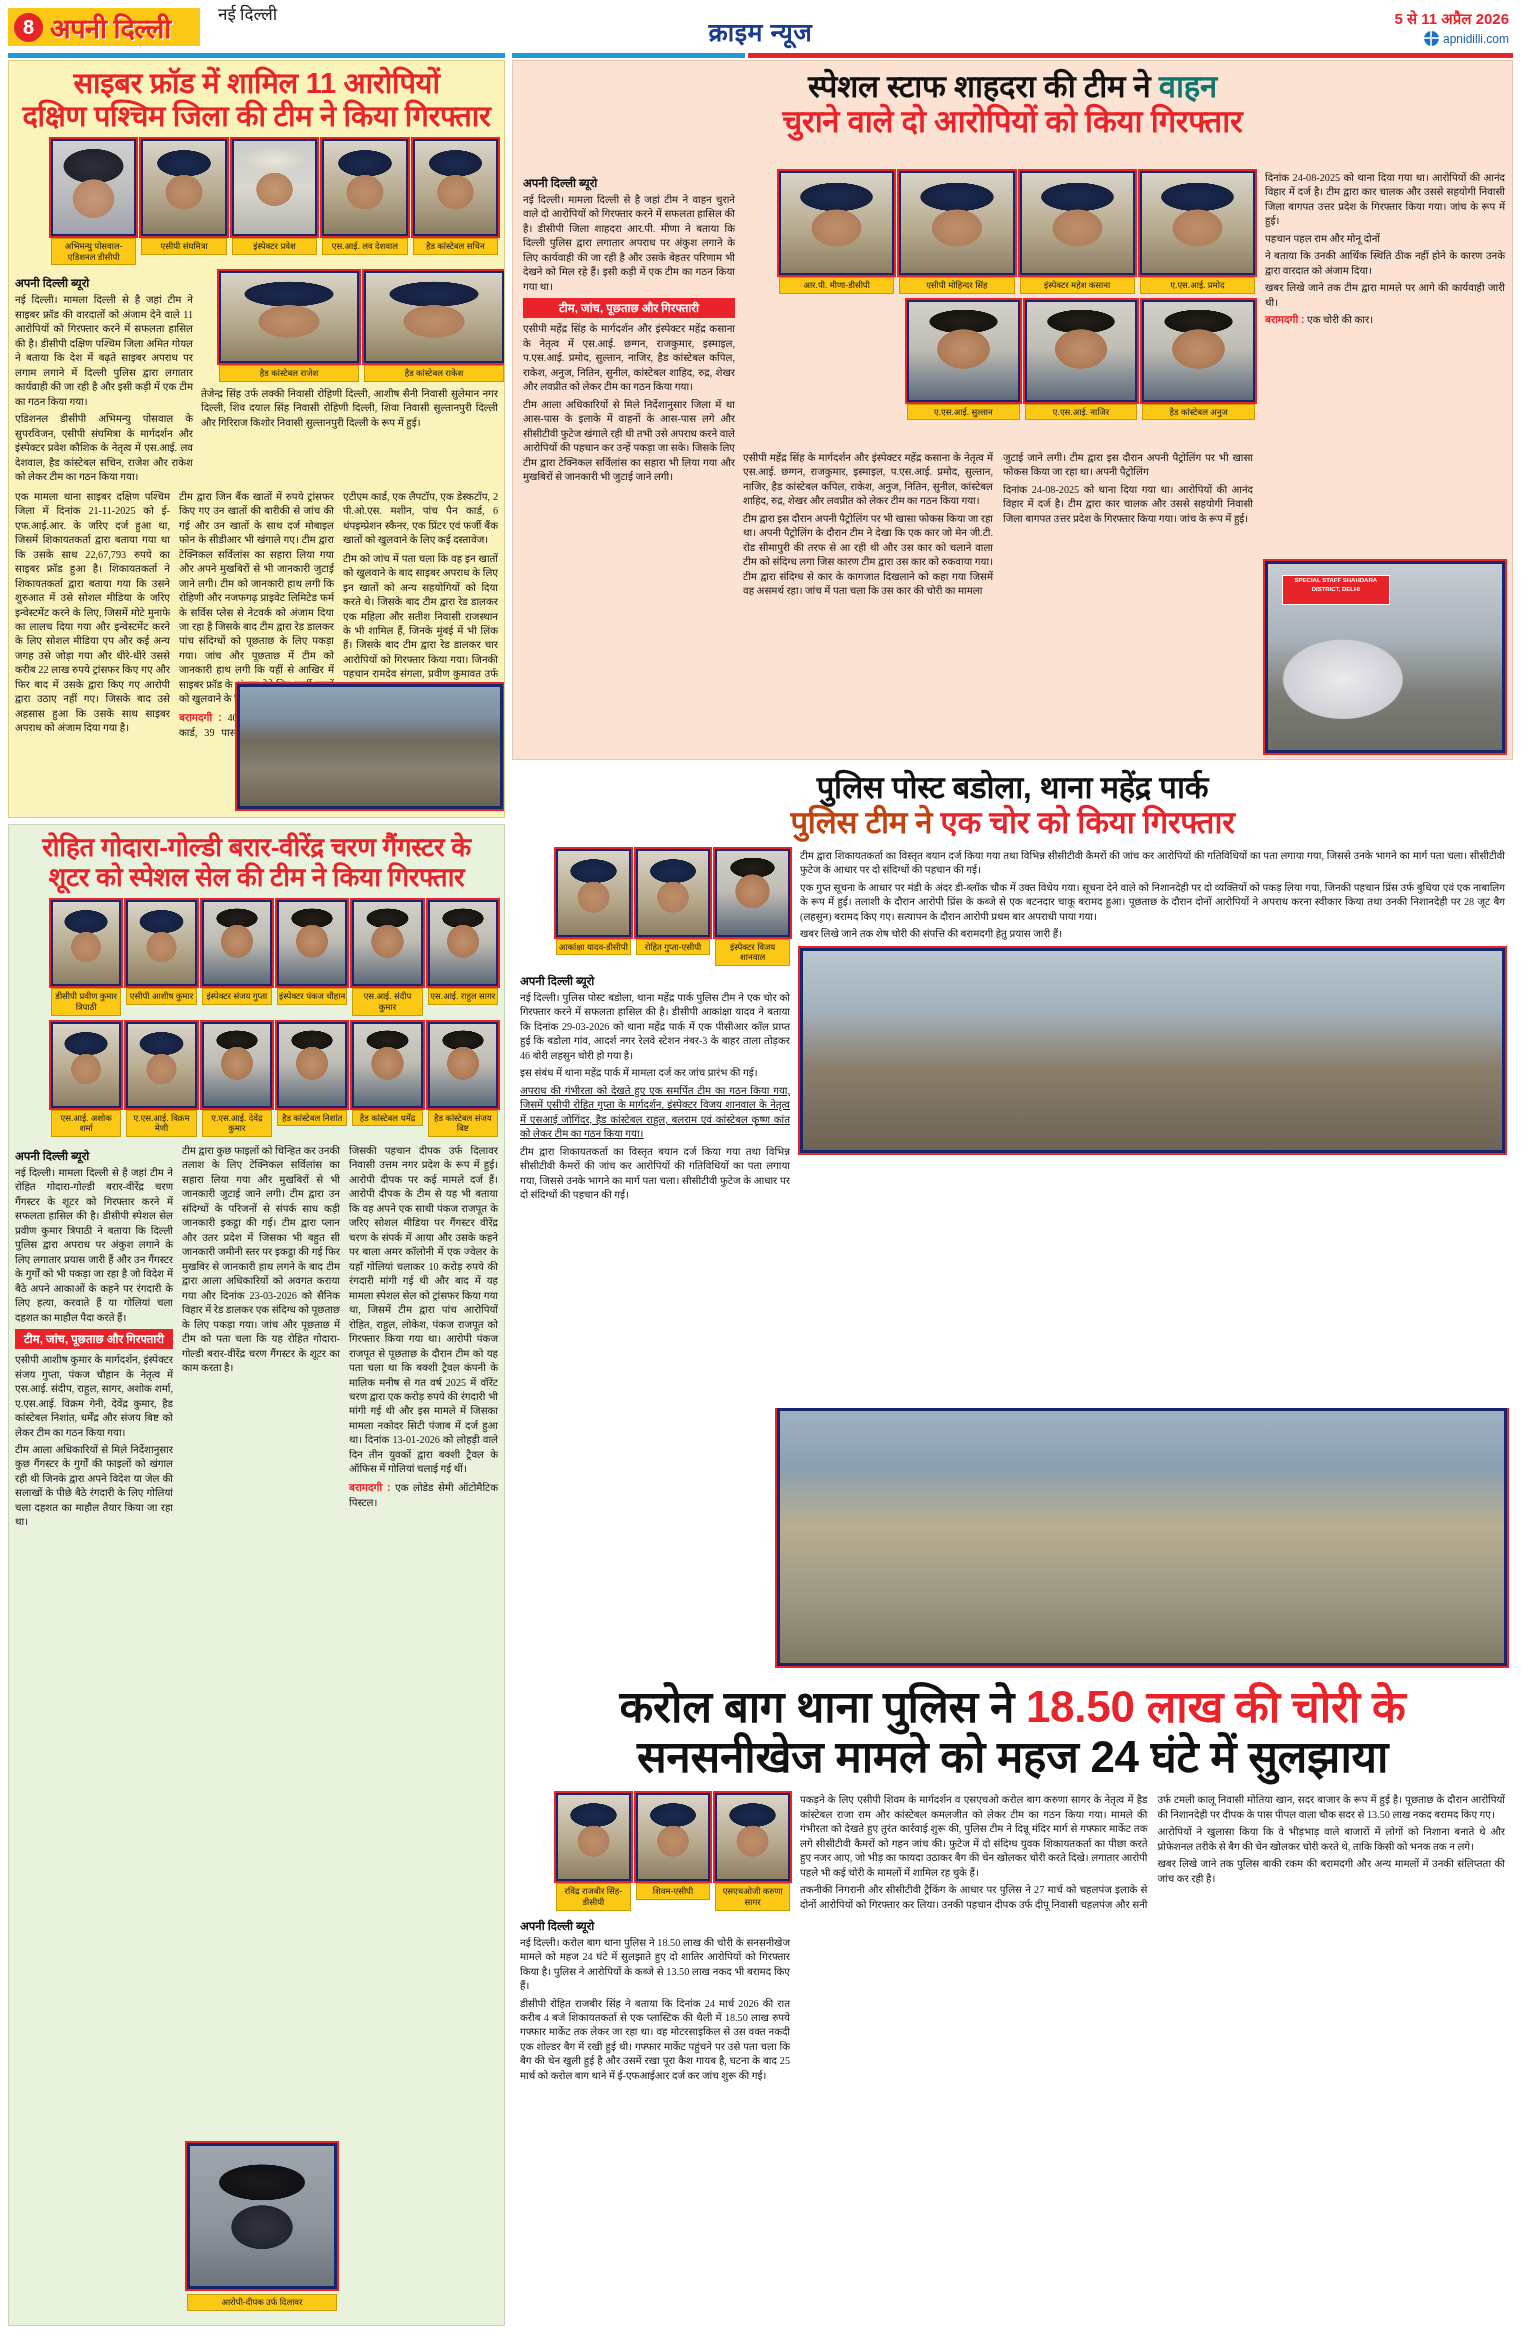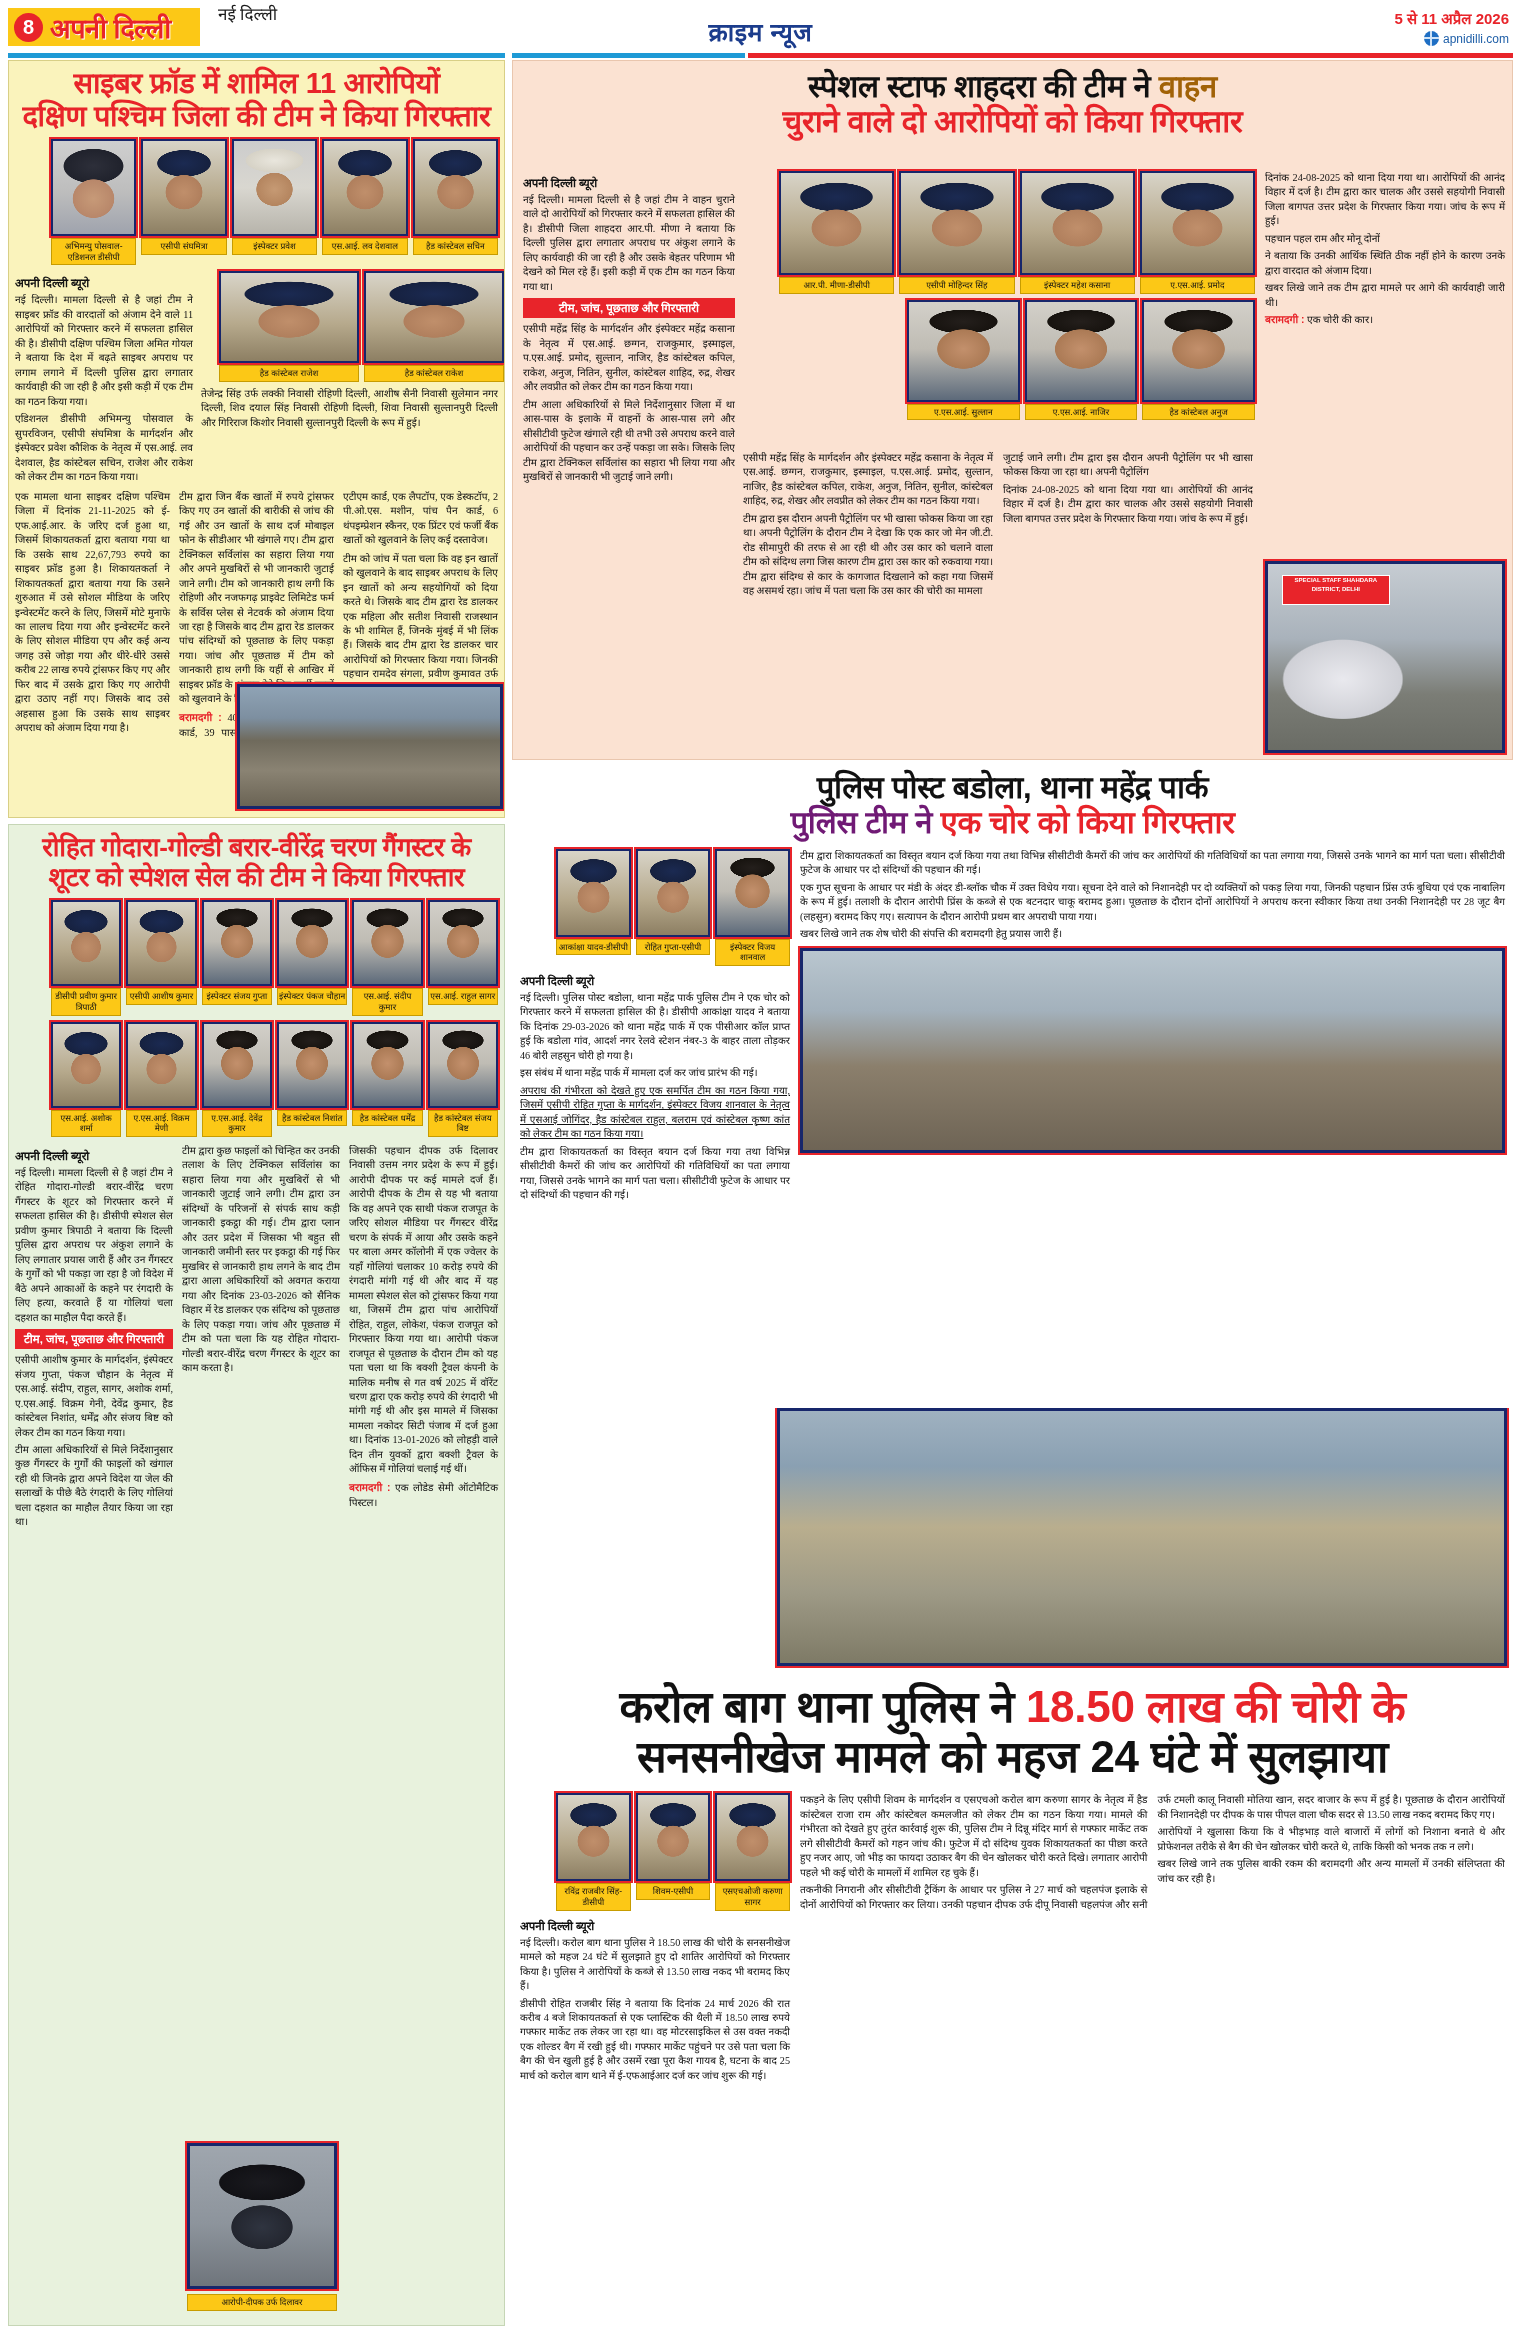--- a/index.html
+++ b/index.html
@@ -275,21 +275,21 @@
     <div style="position:absolute; left:228px; bottom:8px; width:266px; height:125px;" class="pic-border">
       <div class="ph-img p-scene" style="height:100%;"></div>
     </div>
   </div>
 
   <div class="article bg-peach" style="left:512px; top:60px; width:1001px; height:700px; border:1px solid #e9c6ae;">
 
     <div class="headline" style="font-size:31px; padding:8px 10px 3px 10px;">
       <div>
         <span style="color:#111;">स्पेशल स्टाफ शाहदरा की टीम ने</span>
-        <span style="color:#a16207;">वाहन</span>
+        <span style="color:#0f766e;">वाहन</span>
       </div>
       <div>चुराने वाले दो आरोपियों को किया गिरफ्तार</div>
     </div>
 
     <div style="position:absolute; left:230px; top:110px; width:512px;">
       <div class="photo-row">
         <div class="photo-cell">
           <div class="photo-frame" style="height:104px;">
             <div class="ph-img p-khaki"></div>
           </div>
@@ -372,21 +372,21 @@
         <span>SPECIAL STAFF SHAHDARA DISTRICT, DELHI</span>
       </div>
     </div>
   </div>
 
   <div class="article bg-white" style="left:512px; top:766px; width:1001px; height:636px;">
 
     <div class="headline" style="font-size:31px; padding:4px 8px 4px 8px;">
       <div style="color:#111;">पुलिस पोस्ट बडोला, थाना महेंद्र पार्क</div>
       <div>
-        <span style="color:#701a75;">पुलिस टीम ने</span>
+        <span style="color:#c2410c;">पुलिस टीम ने</span>
         <span style="color:#E8242A;">एक चोर को किया गिरफ्तार</span>
       </div>
     </div>
 
     <div style="display:flex; padding:4px 8px 0 8px; gap:10px;">
       <div style="width:270px;">
         <div class="photo-row">
           <div class="photo-cell">
             <div class="photo-frame" style="height:88px;">
               <div class="ph-img p-khaki"></div>

